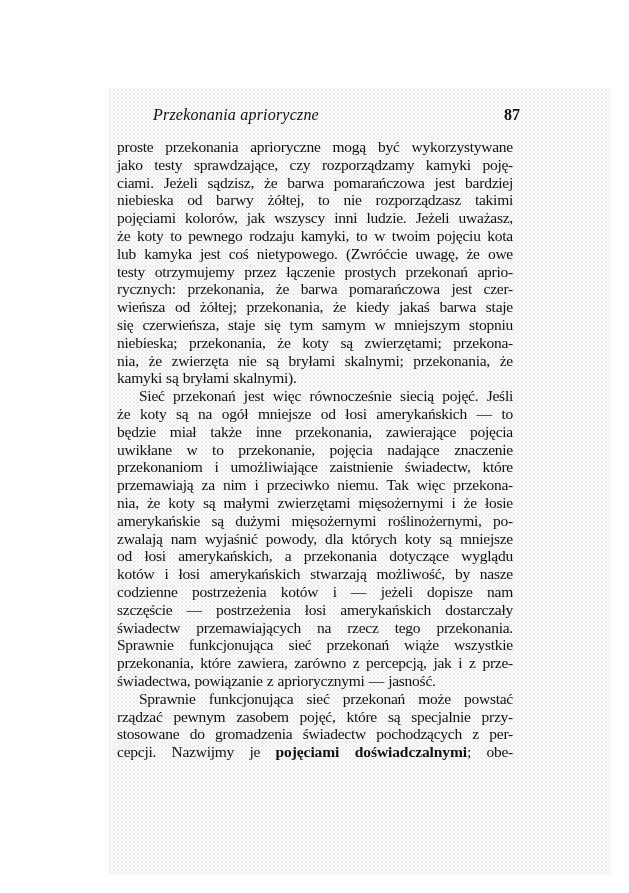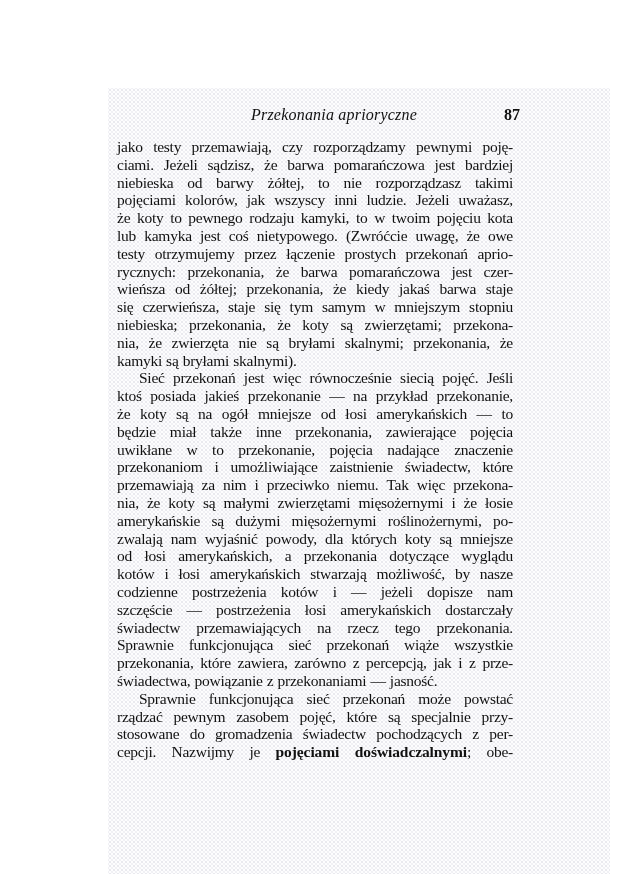--- a/index.html
+++ b/index.html
@@ -34,21 +34,21 @@
     left: 117px;
     top: 106px;
     width: 398px;
     height: 22px;
     font-size: 16px;
   }
   .running-header .title {
     position: absolute;
     left: 0;
     right: 0;
-    text-align: center;
+    text-align: left;
     padding-left: 36px; 
     font-style: italic;
     letter-spacing: 0.2px;
     white-space: nowrap;
   }
   .running-header .pagenum {
     position: absolute;
     right: -5px;
     top: 0;
     font-style: normal;
@@ -84,53 +84,53 @@
 
 <div class="scan-area"></div>
 
 <div class="running-header">
   <span class="title">Przekonania aprioryczne</span>
   <span class="pagenum">87</span>
 </div>
 
 <div class="body-text">
     <div class="paragraph">
-      <div class="line"><span>jako testy przemawiają, czy rozporządzamy pewnymi poję-</span></div>
+      <div class="line"><span>proste przekonania aprioryczne mogą być wykorzystywane</span></div>
+      <div class="line"><span>jako testy sprawdzające, czy rozporządzamy kamyki poję-</span></div>
       <div class="line"><span>ciami. Jeżeli sądzisz, że barwa pomarańczowa jest bardziej</span></div>
       <div class="line"><span>niebieska od barwy żółtej, to nie rozporządzasz takimi</span></div>
       <div class="line"><span>pojęciami kolorów, jak wszyscy inni ludzie. Jeżeli uważasz,</span></div>
       <div class="line"><span>że koty to pewnego rodzaju kamyki, to w twoim pojęciu kota</span></div>
       <div class="line"><span>lub kamyka jest coś nietypowego. (Zwróćcie uwagę, że owe</span></div>
       <div class="line"><span>testy otrzymujemy przez łączenie prostych przekonań aprio-</span></div>
       <div class="line"><span>rycznych: przekonania, że barwa pomarańczowa jest czer-</span></div>
       <div class="line"><span>wieńsza od żółtej; przekonania, że kiedy jakaś barwa staje</span></div>
       <div class="line"><span>się czerwieńsza, staje się tym samym w mniejszym stopniu</span></div>
       <div class="line"><span>niebieska; przekonania, że koty są zwierzętami; przekona-</span></div>
       <div class="line"><span>nia, że zwierzęta nie są bryłami skalnymi; przekonania, że</span></div>
       <div class="line last"><span>kamyki są bryłami skalnymi).</span></div>
     </div>
     <div class="paragraph">
       <div class="line indent"><span>Sieć przekonań jest więc równocześnie siecią pojęć. Jeśli</span></div>
-      <div class="line"><span>ktoś posiada jakieś przekonanie — na przykład przekonanie,</span></div>
       <div class="line"><span>że koty są na ogół mniejsze od łosi amerykańskich — to</span></div>
       <div class="line"><span>będzie miał także inne przekonania, zawierające pojęcia</span></div>
       <div class="line"><span>uwikłane w to przekonanie, pojęcia nadające znaczenie</span></div>
       <div class="line"><span>przekonaniom i umożliwiające zaistnienie świadectw, które</span></div>
       <div class="line"><span>przemawiają za nim i przeciwko niemu. Tak więc przekona-</span></div>
       <div class="line"><span>nia, że koty są małymi zwierzętami mięsożernymi i że łosie</span></div>
       <div class="line"><span>amerykańskie są dużymi mięsożernymi roślinożernymi, po-</span></div>
       <div class="line"><span>zwalają nam wyjaśnić powody, dla których koty są mniejsze</span></div>
       <div class="line"><span>od łosi amerykańskich, a przekonania dotyczące wyglądu</span></div>
       <div class="line"><span>kotów i łosi amerykańskich stwarzają możliwość, by nasze</span></div>
       <div class="line"><span>codzienne postrzeżenia kotów i — jeżeli dopisze nam</span></div>
       <div class="line"><span>szczęście — postrzeżenia łosi amerykańskich dostarczały</span></div>
       <div class="line"><span>świadectw przemawiających na rzecz tego przekonania.</span></div>
       <div class="line"><span>Sprawnie funkcjonująca sieć przekonań wiąże wszystkie</span></div>
       <div class="line"><span>przekonania, które zawiera, zarówno z percepcją, jak i z prze-</span></div>
-      <div class="line last"><span>świadectwa, powiązanie z przekonaniami — jasność.</span></div>
+      <div class="line last"><span>świadectwa, powiązanie z apriorycznymi — jasność.</span></div>
     </div>
     <div class="paragraph">
       <div class="line indent"><span>Sprawnie funkcjonująca sieć przekonań może powstać</span></div>
       <div class="line"><span>rządzać pewnym zasobem pojęć, które są specjalnie przy-</span></div>
       <div class="line"><span>stosowane do gromadzenia świadectw pochodzących z per-</span></div>
       <div class="line"><span>cepcji. Nazwijmy je </span><b>pojęciami doświadczalnymi</b><span>; obe-</span></div>
     </div>
   </div>
 
 </body></html>

